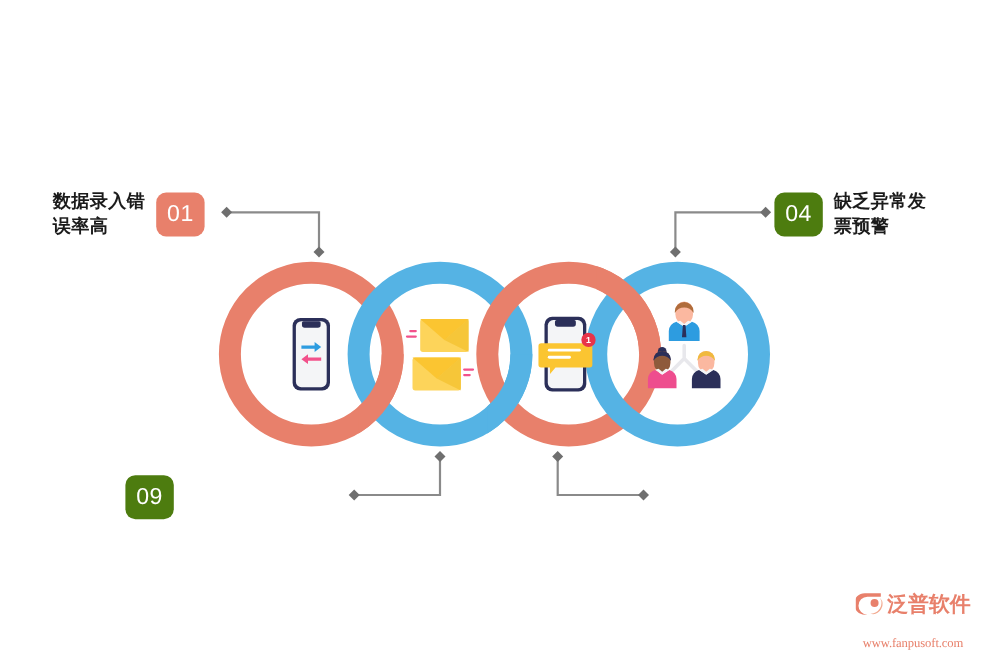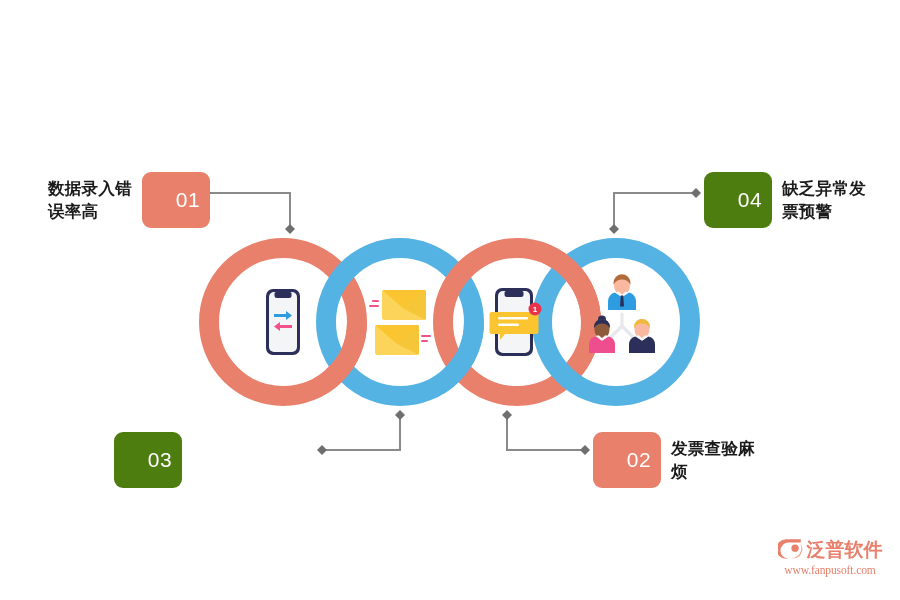--- a/index.html
+++ b/index.html
@@ -27,31 +27,30 @@
   }
   
   .label-group {
     position: absolute;
     display: flex;
     align-items: center;
     gap: 10px;
   }
   .badge {
     width: 44px;
-    height: 56px;
+    height: 40px;
     border-radius: 9px;
     display: flex;
     align-items: center;
     justify-content: center;
     color: #ffffff;
     font-size: 21px;
     font-weight: 400;
     letter-spacing: 0.5px;
     flex: 0 0 auto;
-    padding-left: 24px;
   }
   .badge.coral { background: #E8806B; }
   .badge.blue  { background: #4d7c0f; }
 
   .caption {
     font-size: 16.5px;
     font-weight: bold;
     color: #1b1b1b;
     line-height: 1.42;
     white-space: pre-line;
@@ -89,21 +88,21 @@
     font-size: 19px;
     font-weight: bold;
     color: #E8806B;
     letter-spacing: 0px;
     line-height: 1;
   }
   #logo-url {
     font-size: 11.5px;
     color: #E8806B;
     letter-spacing: -0.1px;
-    margin-top: 2px;
+    margin-top: 17px;
     font-family: "Liberation Serif", "DejaVu Serif", serif;
   }
 </style>
 </head>
 <body>
 
 <div id="stage">
 
   <svg id="rings-svg" viewBox="0 0 900 600">
     <defs>
@@ -242,28 +241,23 @@
     <div class="badge coral">01</div>
   </div>
 
   <div class="label-group" id="label-04">
     <div class="badge blue">04</div>
     <div class="caption">缺乏异常发
 票预警</div>
   </div>
 
   <div class="label-group" id="label-03">
-    <div class="badge blue">03</div>
-  </div>
-
-  <div class="label-group" id="label-02">
-    <div class="badge coral">02</div>
-    <div class="caption">发票查验麻
-烦</div>
-  </div>
+    <div class="badge blue">09</div>
+  </div>
+
 
   <div id="logo">
     <div id="logo-row">
       <svg id="logo-mark" viewBox="0 0 32 32">
         <path d="M28 4 L10 4 A 12 12 0 0 0 10 28 L 13 28 A 10 10 0 0 1 13 8 L 28 8 Z" fill="#E8806B"></path>
         <path d="M27 9 A 11 11 0 0 1 16 27 A 12 12 0 0 0 27 9 Z" fill="#F2A98F"></path>
         <circle cx="21" cy="15" r="4.5" fill="#E8806B"></circle>
       </svg>
       <div id="logo-word">泛普软件</div>
     </div>

